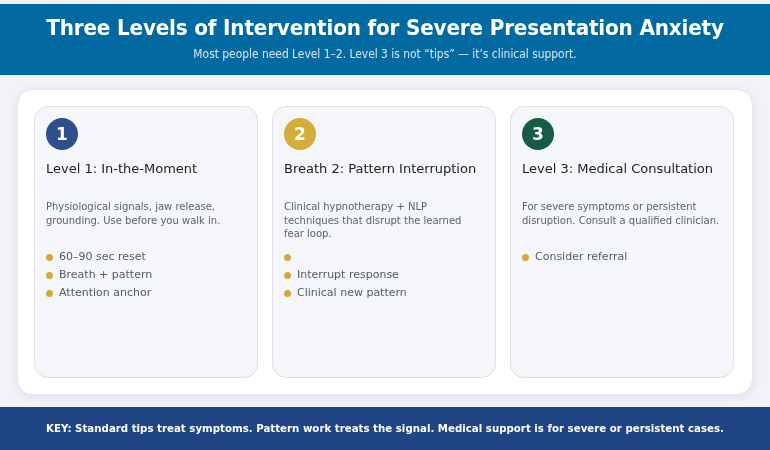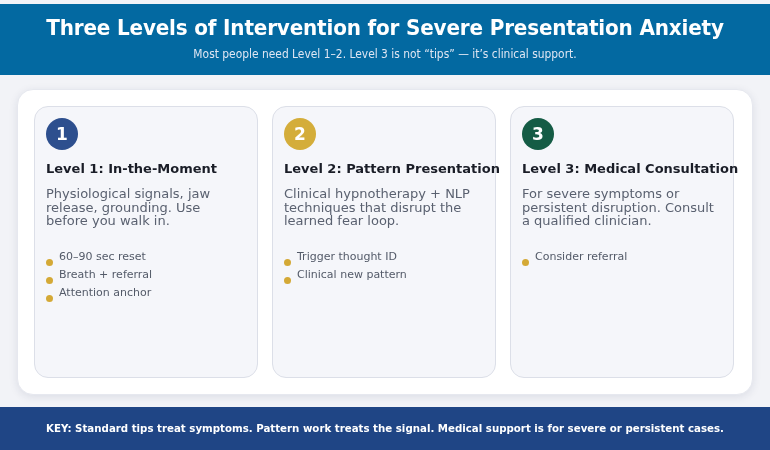--- a/index.html
+++ b/index.html
@@ -36,33 +36,33 @@
     background: #f5f6fa; border: 1px solid #dcdfe8; border-radius: 14px;
     box-sizing: border-box;
   }
   .card .badge {
     position: absolute; left: 11px; top: 11px; width: 32px; height: 32px;
     border-radius: 50%; color: #fff; font-weight: bold; font-size: 17px;
     display: flex; align-items: center; justify-content: center;
   }
   .card .ctitle {
     position: absolute; left: 11px; top: 54px; white-space: nowrap;
-    font-weight: bold; font-size: 13px; color: #1a1d27;
+    font-weight: normal; font-size: 13px; color: #1a1d27;
   }
   .card .cdesc {
-    position: absolute; left: 11px; top: 80px; width: 200px;
-    font-size: 13px; line-height: 13.5px; color: #5a6170;
+    position: absolute; left: 11px; top: 93px; width: 200px;
+    font-size: 10px; line-height: 13.5px; color: #5a6170;
   }
   .card ul {
     list-style: none; margin: 0; padding: 0;
     position: absolute; left: 11px; top: 141px;
   }
   .card li {
     font-size: 11px; color: #535a68; height: 18px; line-height: 18px;
-    display: flex; align-items: flex-end; white-space: nowrap;
+    display: flex; align-items: center; white-space: nowrap;
   }
   .card li .dot {
     width: 7px; height: 7px; border-radius: 50%; background: #d4a936;
     margin-right: 6px; flex: none;
   }
   .footer {
     position: absolute; left: 0; top: 407px; width: 770px; height: 60px;
     background: #1f4585; color: #fff; text-align: center;
   }
   .footer .key {
@@ -84,37 +84,40 @@
   <div class="badge" style="background:#2d4f8e;">1</div>
   <div class="ctitle">Level 1: In-the-Moment</div>
   <div class="cdesc">Physiological signals, jaw release, grounding. Use before you walk in.</div>
   <ul>
     <li>
         <span class="dot"></span>
         <span>60–90 sec reset</span>
       </li>
     <li>
         <span class="dot"></span>
-        <span>Breath + referral</span>
+        <span>Breath + pattern</span>
       </li>
     <li>
         <span class="dot"></span>
         <span>Attention anchor</span>
       </li>
   </ul>
 </div>
 
 <div class="card" style="left:272px;">
   <div class="badge" style="background:#d4ad3a;">2</div>
-  <div class="ctitle">Level 2: Pattern Presentation</div>
+  <div class="ctitle">Breath 2: Pattern Interruption</div>
   <div class="cdesc">Clinical hypnotherapy + NLP techniques that disrupt the learned fear loop.</div>
   <ul>
     <li>
         <span class="dot"></span>
-        <span>Trigger thought ID</span>
+      </li>
+    <li>
+        <span class="dot"></span>
+        <span>Interrupt response</span>
       </li>
     <li>
         <span class="dot"></span>
         <span>Clinical new pattern</span>
       </li>
   </ul>
 </div>
 
 <div class="card" style="left:510px;">
   <div class="badge" style="background:#155c45;">3</div>

